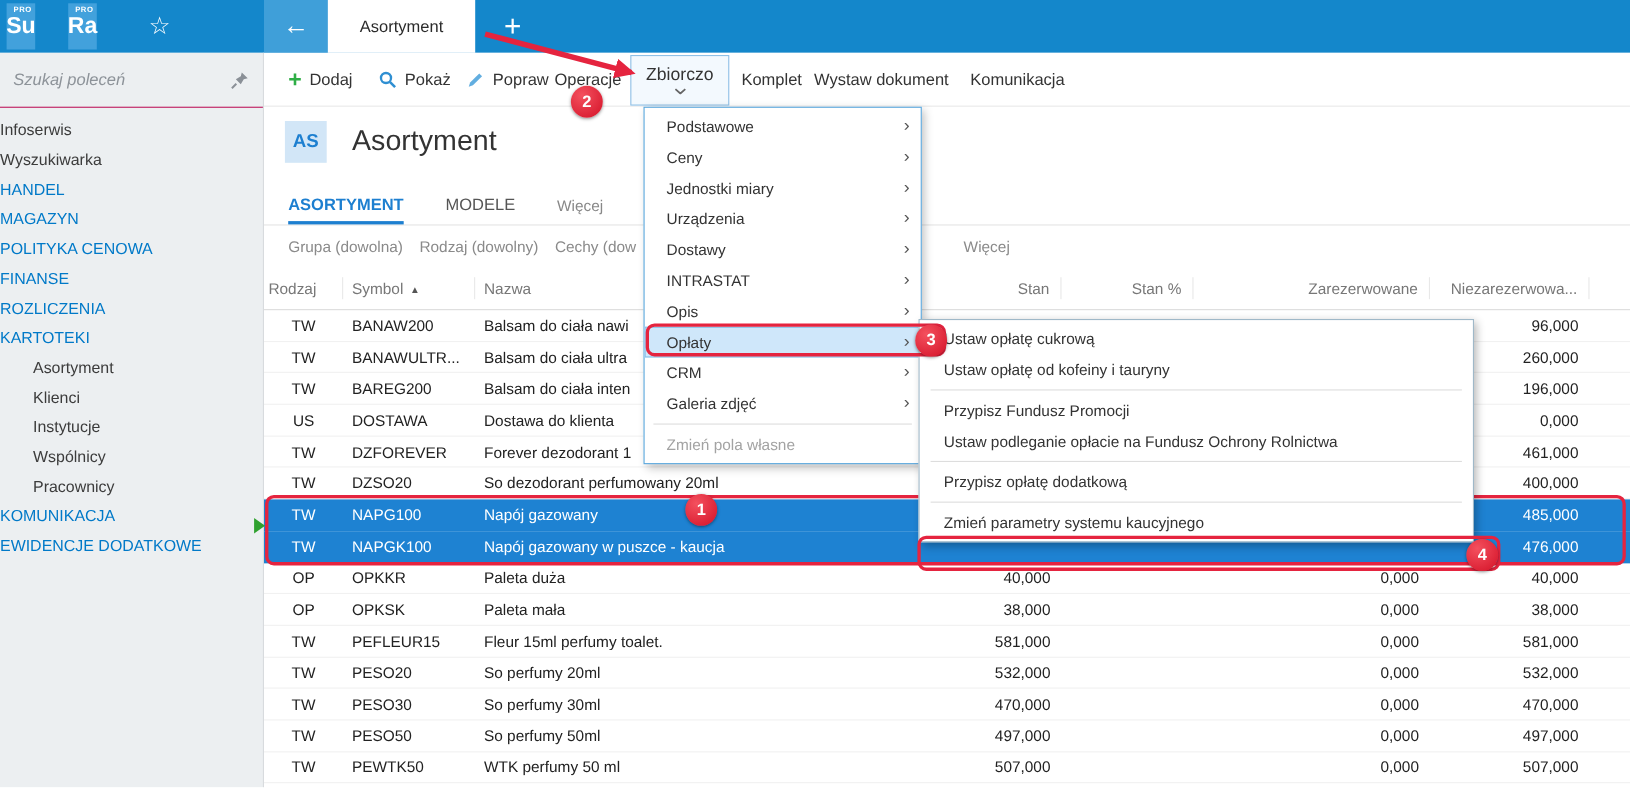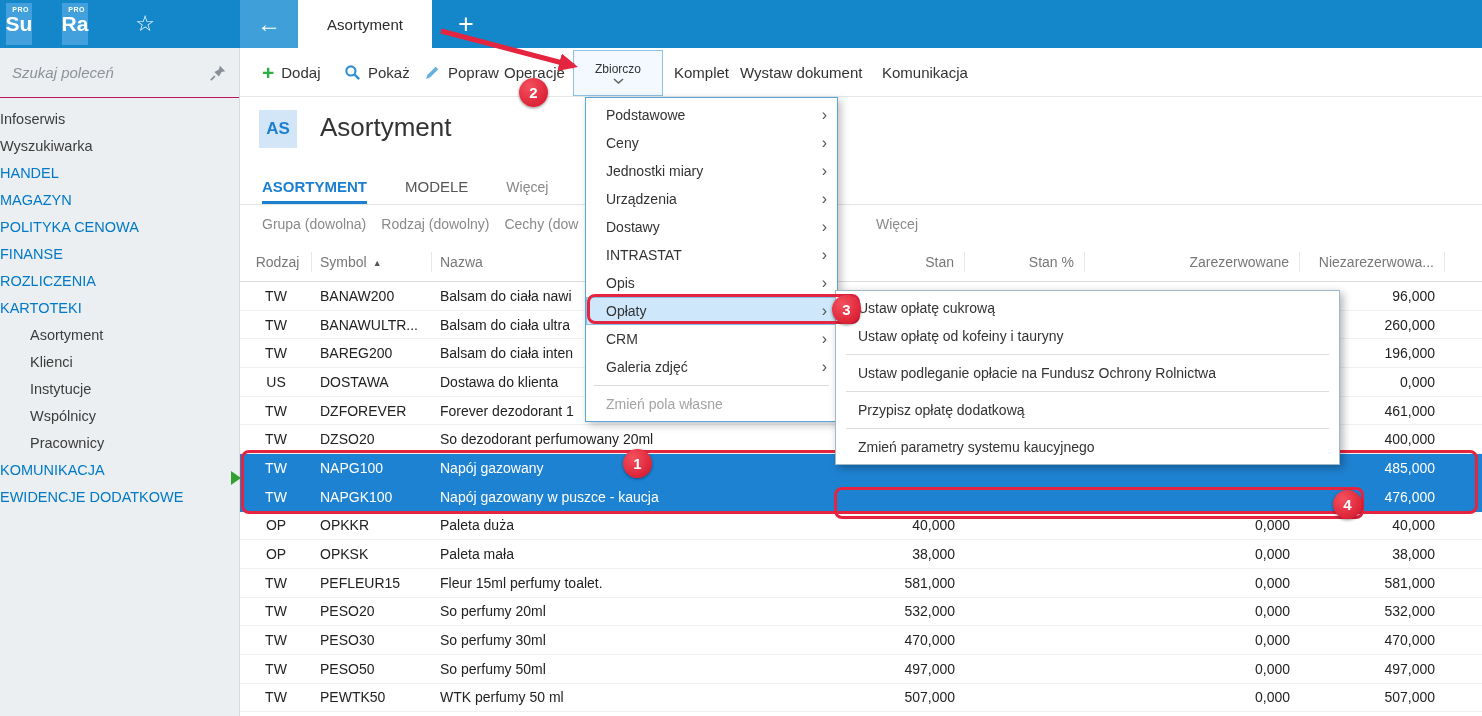--- a/index.html
+++ b/index.html
@@ -35,42 +35,42 @@
 
   
   .main { position:absolute; left:240px; top:48px; width:1242px; height:668px; background:#fff; }
   .toolbar { position:relative; height:49px; border-bottom:1px solid #e8e8e8; }
   .tb { position:absolute; top:0; height:48px; display:flex; align-items:center; gap:7px; font-size:15px; color:#333; cursor:pointer; }
   #tb-dodaj { left:22px; } #tb-pokaz { left:104px; } #tb-popraw { left:184px; } #tb-operacje { left:264px; }
   #tb-komplet { left:434px; } #tb-wystaw { left:500px; } #tb-komunikacja { left:642px; }
   .ic-plus { color:#2fae46; font-size:21px; font-weight:bold; line-height:1; }
   .ic-svg { width:17px; height:17px; display:block; }
   .zbiorczo { position:absolute; left:333px; top:2px; width:90px; height:46px; border:1px solid #8fc0e6; background:#f3f9fe;
-          display:flex; flex-direction:column; align-items:center; justify-content:center; gap:2px; font-size:12px; color:#333; cursor:pointer; }
+          display:flex; flex-direction:column; align-items:center; justify-content:center; gap:2px; font-size:16px; color:#333; cursor:pointer; }
 
   .title-row { position:relative; height:68px; }
   .badge { position:absolute; left:19px; top:13px; width:38px; height:38px; background:#d2e6f7; color:#1d7fd0;
           font-weight:bold; font-size:17px; display:flex; align-items:center; justify-content:center; }
   .page-title { position:absolute; left:80px; top:15px; font-size:26px; color:#333; }
 
   .tabs-row { height:40px; border-bottom:1px solid #e4e4e4; display:flex; align-items:flex-end; padding-left:22px; gap:38px; }
   .tab { font-size:15px; padding-bottom:9px; cursor:pointer; }
   .tab.active { color:#1d7fd0; font-weight:bold; border-bottom:3px solid #1d7fd0; padding-bottom:6px; }
   .tab.inactive { color:#555;text-align:right; }
   .tab.more { color:#888; font-size:14px; }
 
   .filter-row { position:relative; height:37px; display:flex; align-items:center; padding-left:22px; gap:15px; font-size:14px; color:#8a8a8a; }
   .filter { cursor:pointer; white-space:nowrap; }
   .filter-tail { position:absolute; left:568px; }
   .filter-more { position:absolute; left:636px; }
 
   .grid-cols { display:grid; grid-template-columns:72px 120px 388px 145px 120px 215px 145px; }
   .thead { height:40px; align-items:center; border-bottom:1px solid #dcdcdc; color:#777; font-size:14px; }
   .th { height:20px; line-height:20px; border-right:1px solid #e8e8e8; white-space:nowrap; overflow:hidden; cursor:pointer; }
-  .th-rodzaj { padding-left:4px;text-align:center; }
+  .th-rodzaj { padding-left:4px; }
   .th-symbol, .th-nazwa { padding-left:8px; }
   .th-num { text-align:right; padding-right:10px; }
   .sort { font-size:9px; color:#555; margin-left:6px; vertical-align:1px; }
 
   .trow { height:28.7px; align-items:center; border-bottom:1px solid #f1f1f1; font-size:14px; color:#222; cursor:default; }
   .trow.sel { background:#1e82d2; color:#fff; border-bottom-color:#1e82d2; }
   .cell { white-space:nowrap; overflow:hidden; }
   .col-rodzaj { text-align:center; }
   .col-symbol, .col-nazwa { padding-left:8px; }
   .col-num { text-align:right; padding-right:10px; }
@@ -408,20 +408,21 @@
     <div class="menu-sep"></div>
     <div class="menu-item disabled">
       <span>Zmień pola własne</span>
     </div>
   </div>
 
   <div class="submenu">
     <div class="submenu-item">Ustaw opłatę cukrową</div>
     <div class="submenu-item">Ustaw opłatę od kofeiny i tauryny</div>
     <div class="submenu-sep"></div>
+    <div class="submenu-item">Przypisz Fundusz Promocji</div>
     <div class="submenu-item">Ustaw podleganie opłacie na Fundusz Ochrony Rolnictwa</div>
     <div class="submenu-sep"></div>
     <div class="submenu-item">Przypisz opłatę dodatkową</div>
     <div class="submenu-sep"></div>
     <div class="submenu-item">Zmień parametry systemu kaucyjnego</div>
   </div>
 
   <div class="row-marker"></div>
   <div class="anno-rect" id="anno-rows"></div>
   <div class="anno-rect" id="anno-oplaty"></div>

